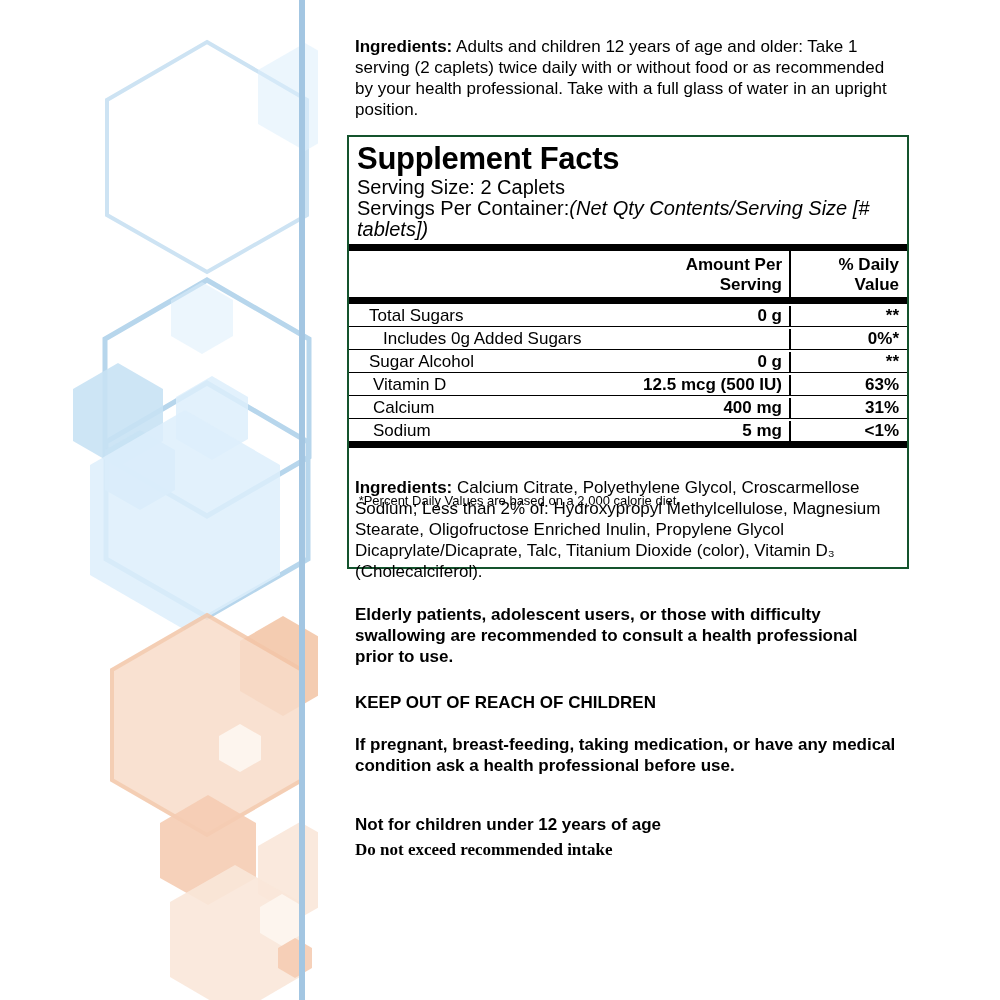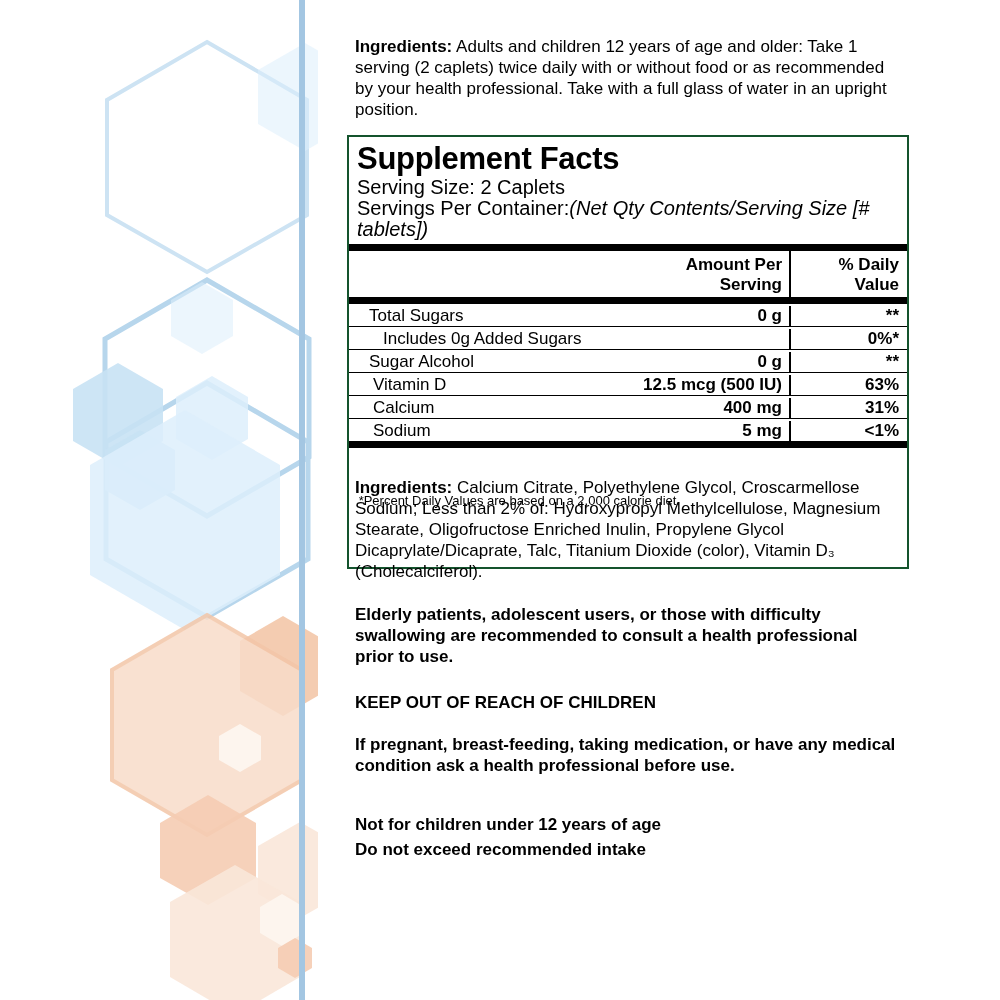--- a/index.html
+++ b/index.html
@@ -140,15 +140,15 @@
   </div>
 
   <div class="para" style="left:355px; top:477px; width:545px;">
     <span class="b">Ingredients:</span><span> Calcium Citrate, Polyethylene Glycol, Croscarmellose Sodium; Less than 2% of: Hydroxypropyl Methylcellulose, Magnesium Stearate, Oligofructose Enriched Inulin, Propylene Glycol Dicaprylate/Dicaprate, Talc, Titanium Dioxide (color), Vitamin D₃ (Cholecalciferol).</span>
   </div>
 
   <div class="para b" style="left:355px; top:604px; width:510px;">Elderly patients, adolescent users, or those with difficulty swallowing are recommended to consult a health professional prior to use.</div>
   <div class="para b" style="left:355px; top:692px; width:560px;">KEEP OUT OF REACH OF CHILDREN</div>
   <div class="para b" style="left:355px; top:734px; width:555px;">If pregnant, breast-feeding, taking medication, or have any medical condition ask a health professional before use.</div>
   <div class="para b" style="left:355px; top:814px; width:560px;">Not for children under 12 years of age</div>
-  <div class="para b" style="left:355px; top:839px; width:560px;">Do not exceed recommended intake</div>
+  <div class="para b" style="left:355px; top:839px; width:560px;font-family:Liberation Serif, serif;">Do not exceed recommended intake</div>
 
 </div>
 
 </body></html>

